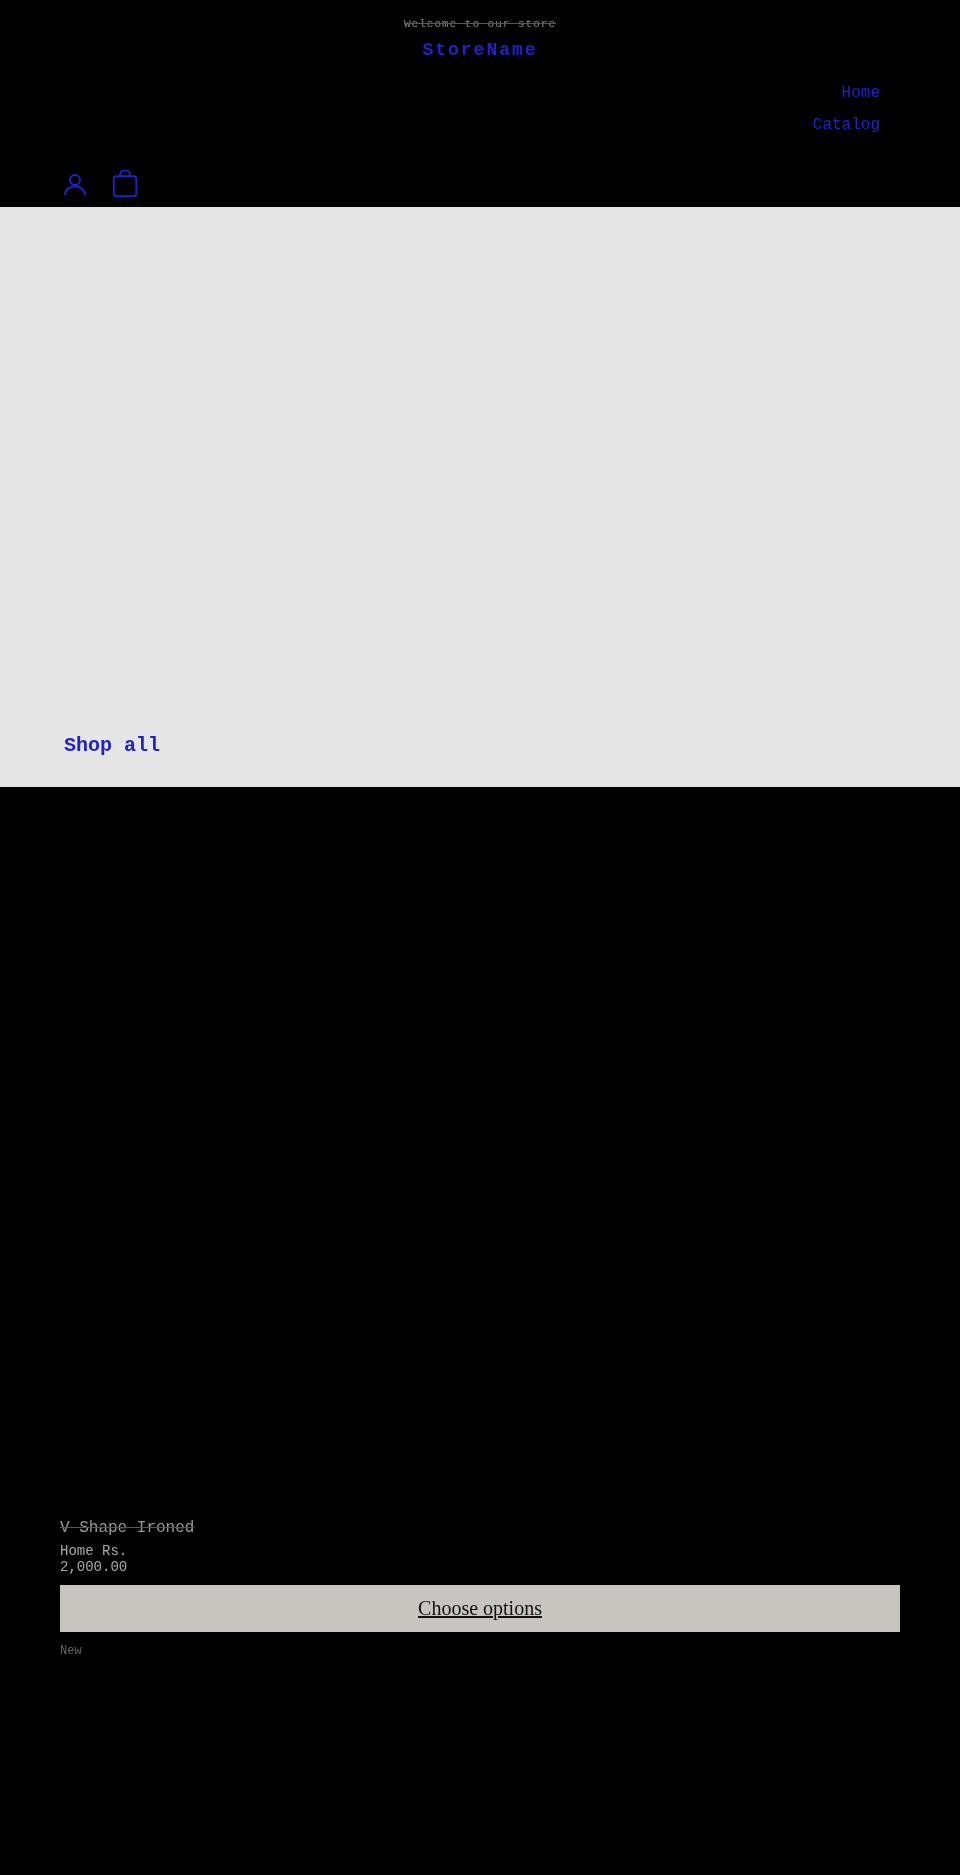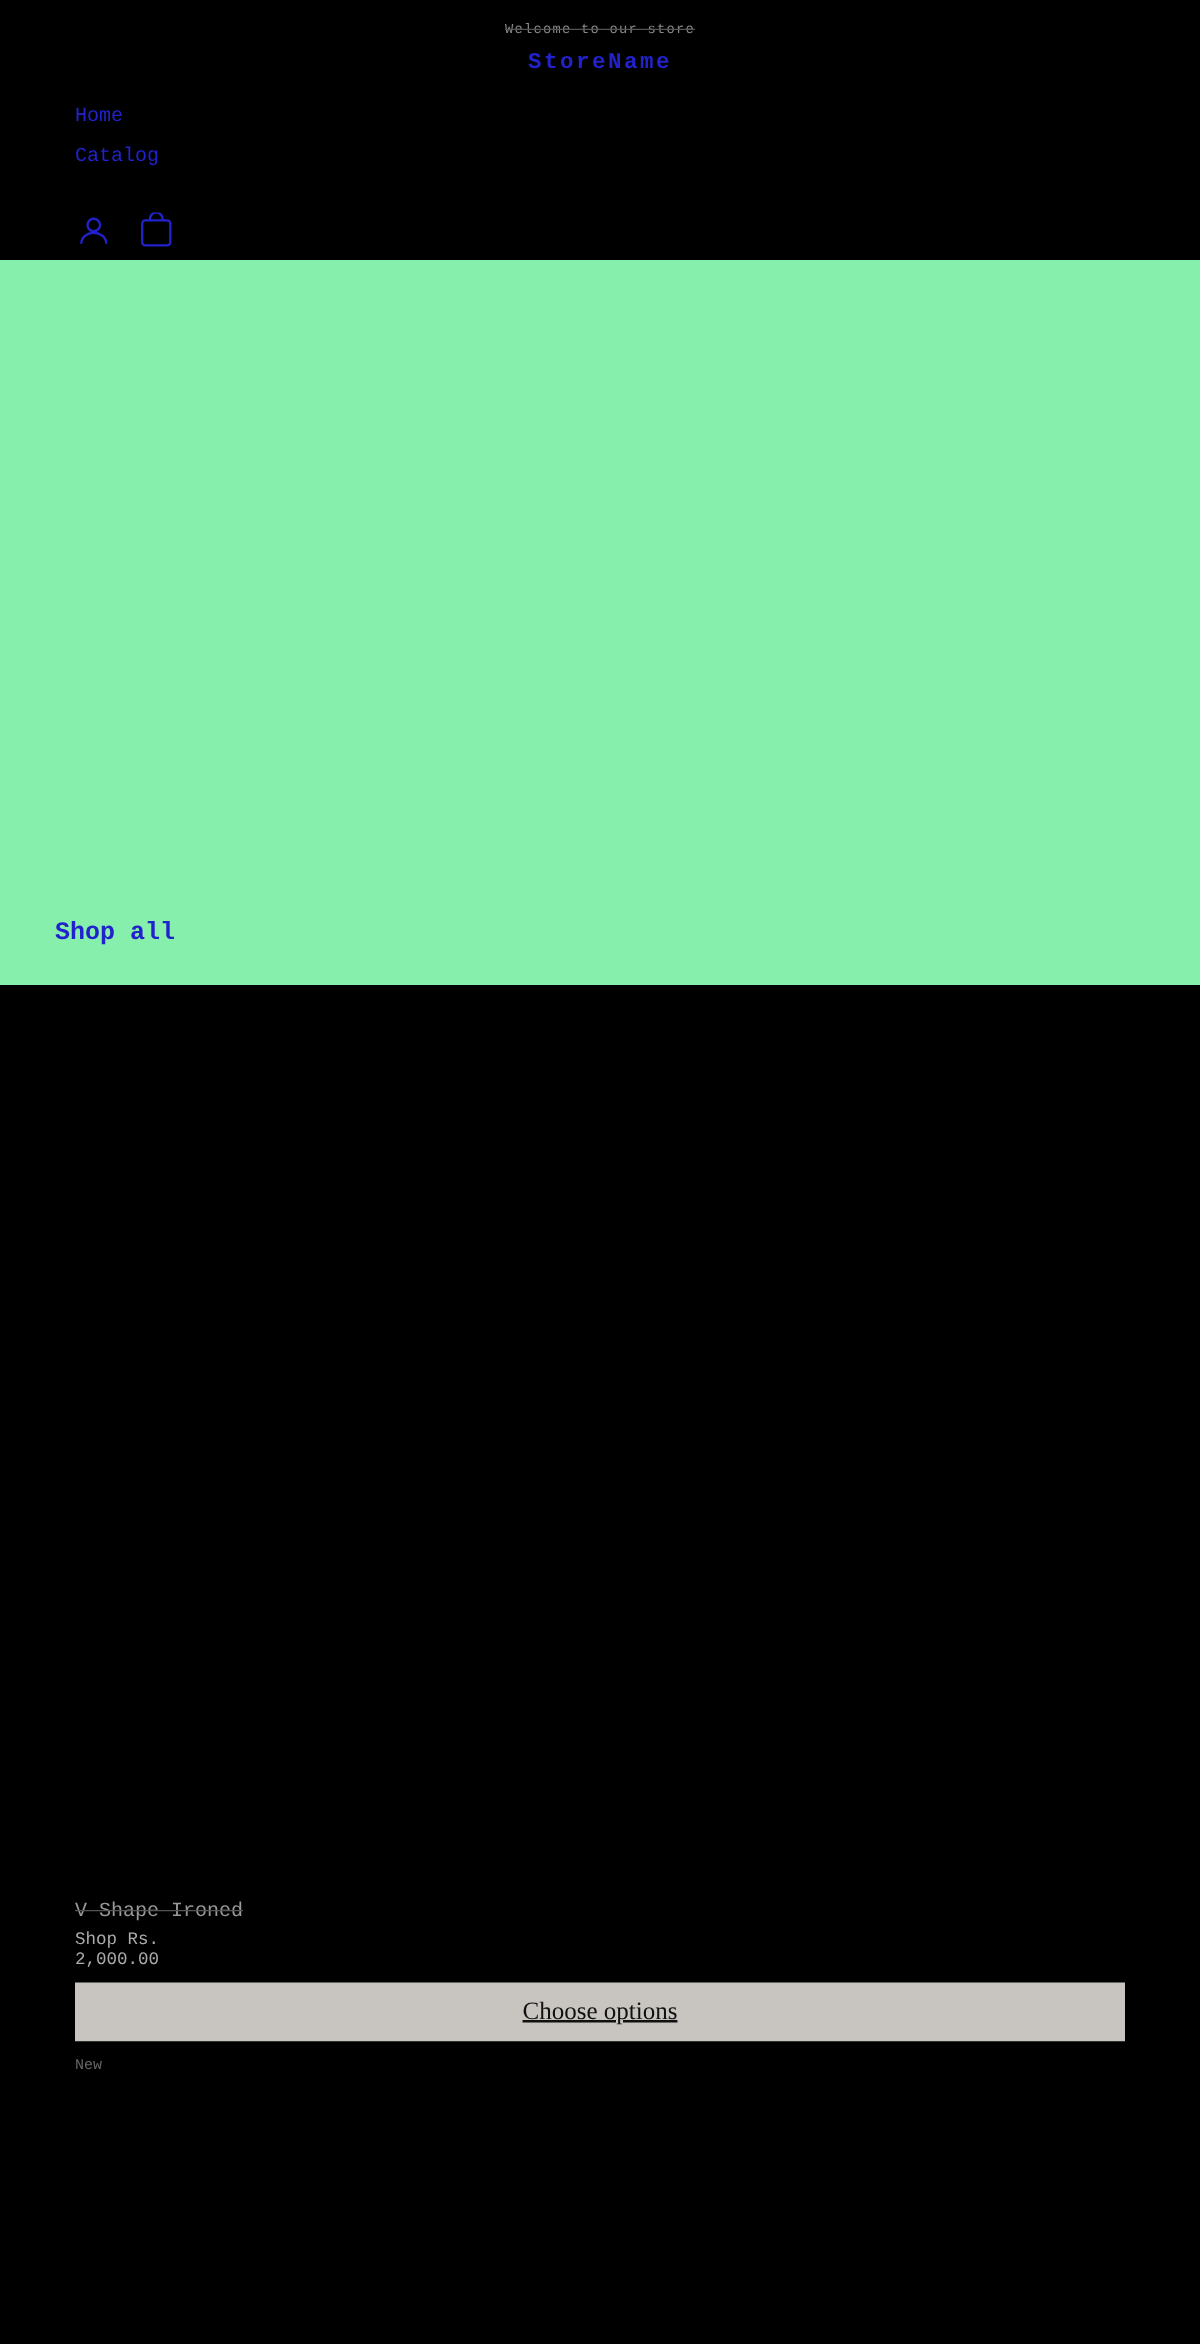--- a/index.html
+++ b/index.html
@@ -33,21 +33,22 @@
       color: #2222cc;
       font-size: 18px;
       font-weight: bold;
       letter-spacing: 2px;
       font-family: 'Courier New', monospace;
       margin-top: 10px;
     }
 
     
     .nav {
-      padding: 14px 60px;
+      padding: 14px 80px;
+      text-align: right;
     }
 
     .nav-link {
       display: block;
       color: #2222cc;
       font-size: 16px;
       text-decoration: none;
       margin-bottom: 14px;
       font-family: 'Courier New', monospace;
     }
@@ -61,25 +62,25 @@
 
     .nav-icon {
       color: #1a1acc;
       font-size: 28px;
       cursor: pointer;
     }
 
     
     .hero-section {
       height: 580px;
-      background: #86efac;
+      background: #e5e5e5;
       display: flex;
       align-items: flex-end;
       padding-bottom: 30px;
-      padding-left: 44px;
+      padding-left: 64px;
       text-align: center;
     }
 
     .shop-all-btn {
       color: #2222cc;
       font-size: 20px;
       font-weight: bold;
       font-family: 'Courier New', monospace;
       cursor: pointer;
     }
@@ -193,21 +194,21 @@
 
 <div class="mid-black"></div>
 
 <div class="featured-section">
 
   <div class="product-item">
     <div class="product-image-placeholder"></div>
     <div class="product-name">V Shape Ironed</div>
     <div class="product-price-block">
       <div class="price-from">
-        <span>Shop Rs.</span><br>
+        <span>Home Rs.</span><br>
         <span>2,000.00</span>
       </div>
     </div>
     <button class="choose-btn">Choose options</button>
     <div class="new-badge">New</div>
   </div>
 
   <div class="product-item">
     <div class="product-image-placeholder"></div>
 

